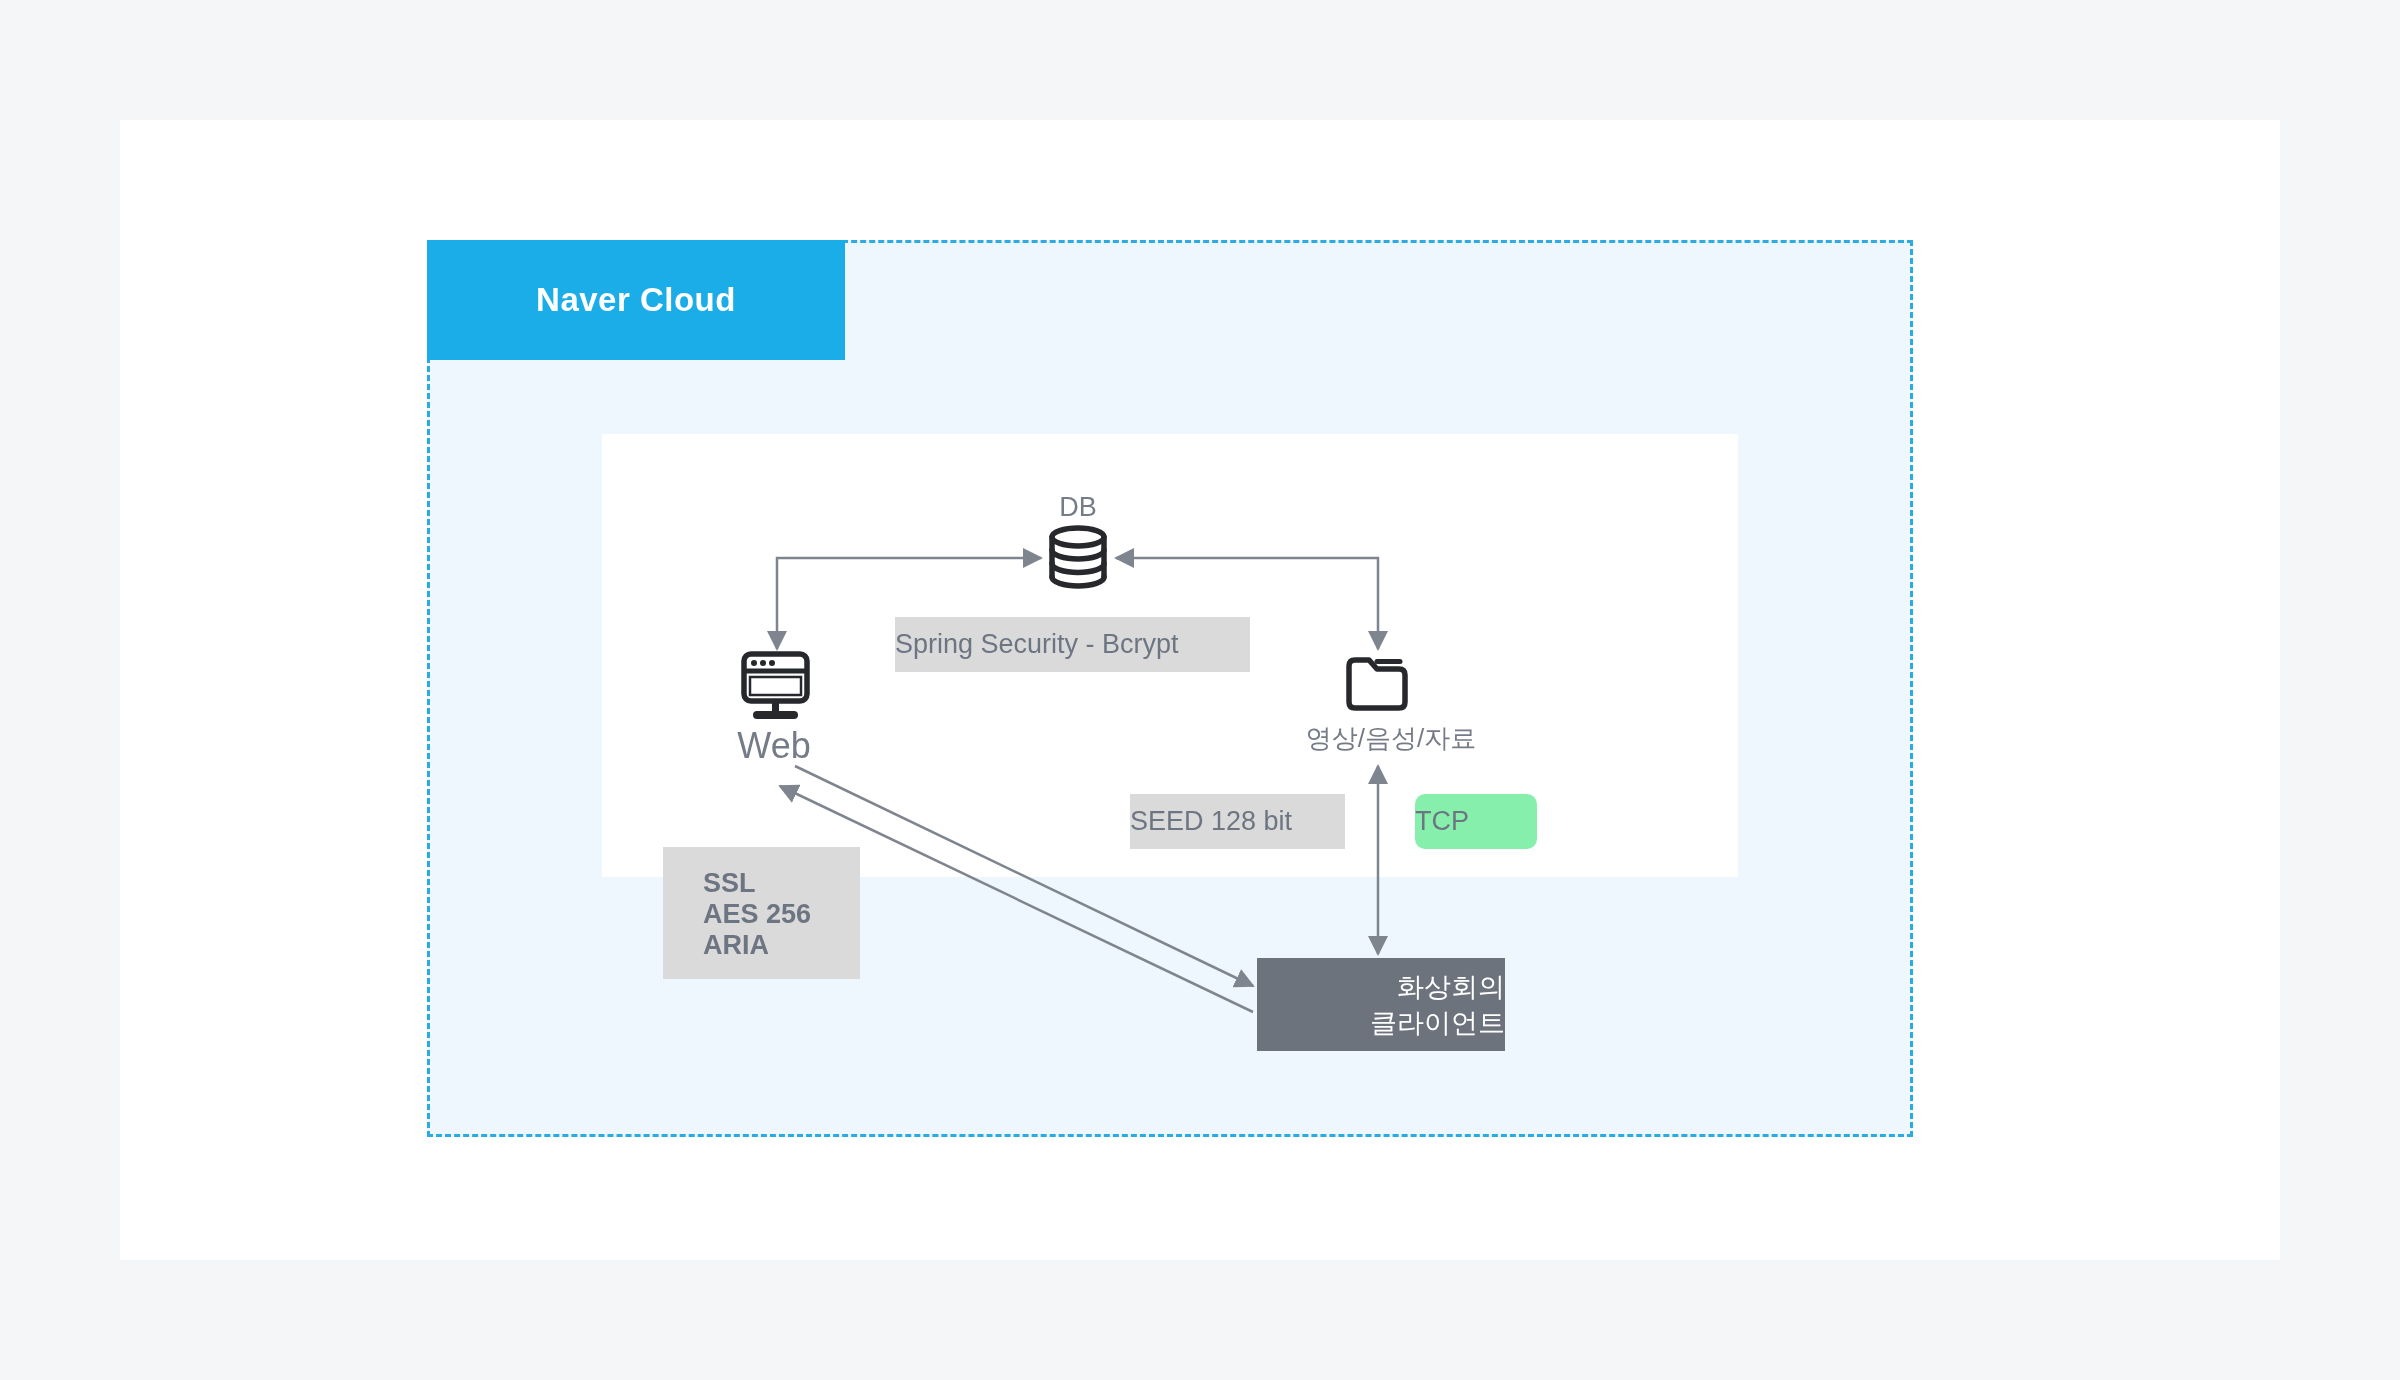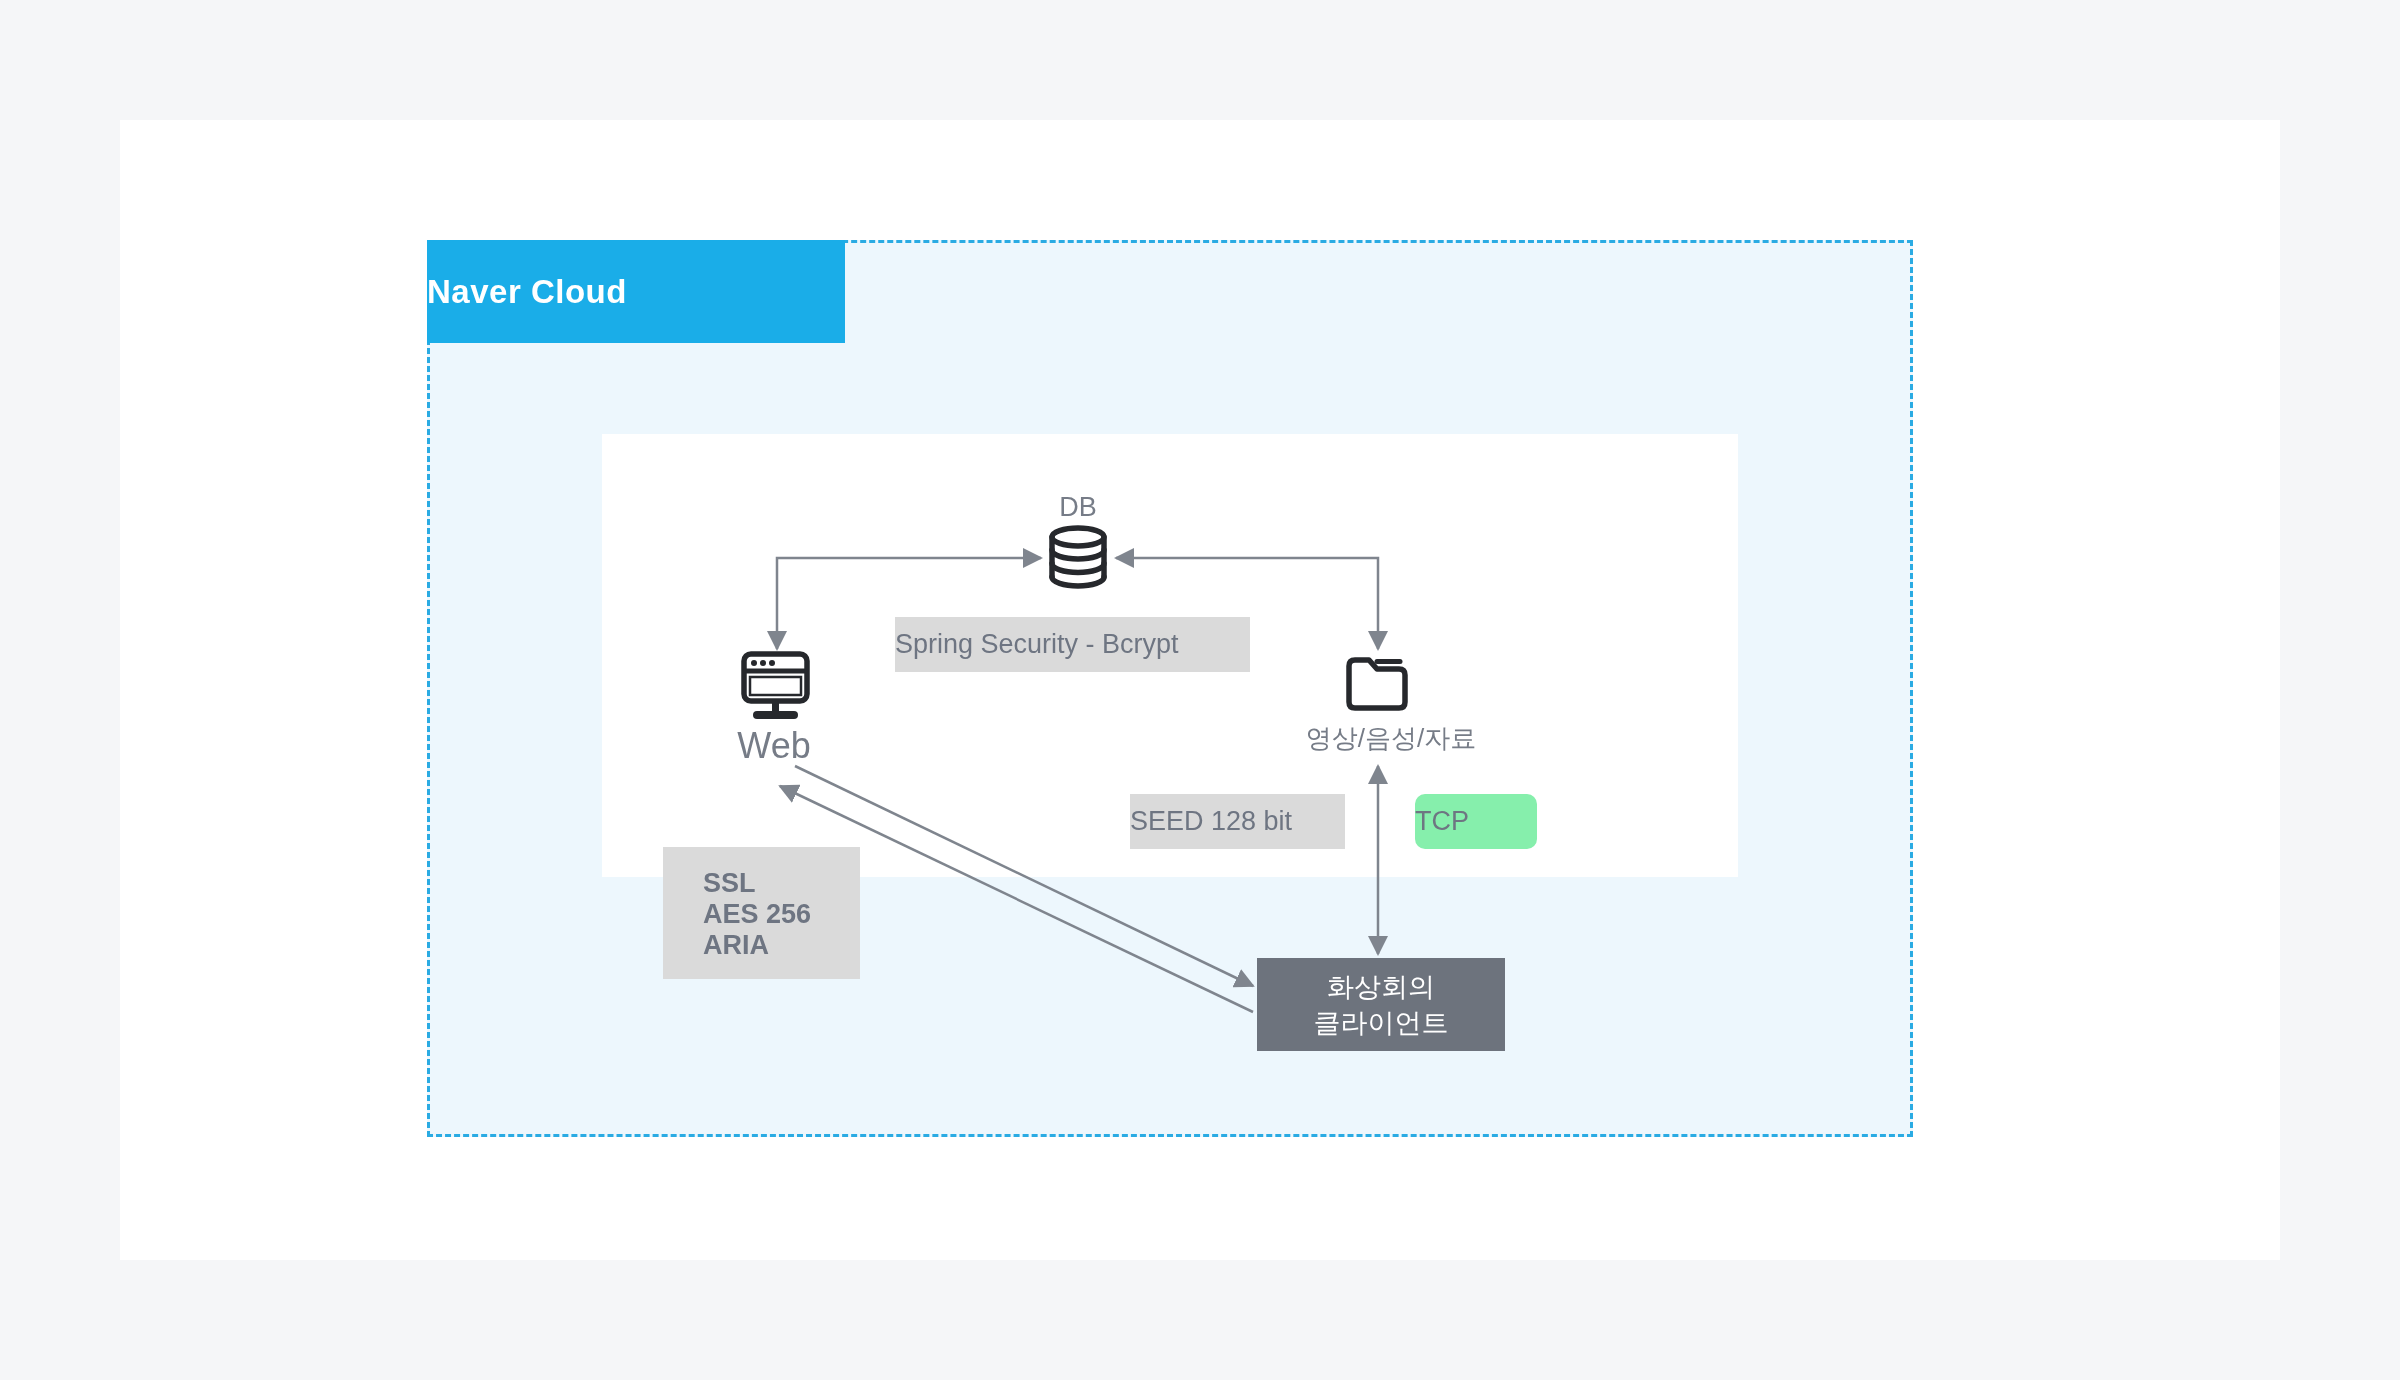--- a/index.html
+++ b/index.html
@@ -13,22 +13,22 @@
     position:absolute;left:120px;top:120px;width:2160px;height:1140px;
     background:#ffffff;
   }
   .cloud-zone{
     position:absolute;left:427px;top:240px;width:1486px;height:897px;
     box-sizing:border-box;
     background:#edf7fd;
     border:3px dashed #2aabe3;
   }
   .cloud-label{
-    position:absolute;left:427px;top:240px;width:418px;height:103px;
-    display:flex;align-items:center;
+    position:absolute;left:427px;top:240px;width:418px;height:120px;
+    display:flex;align-items:center;justify-content:center;
     color:#ffffff;font-size:33px;font-weight:700;letter-spacing:.5px;
     z-index:5;
   }
   .inner-panel{
     position:absolute;left:602px;top:434px;width:1136px;height:443px;
     background:#ffffff;z-index:1;
   }
   svg.connectors{position:absolute;left:0;top:0;z-index:2;pointer-events:none;}
   .node-icon{position:absolute;z-index:3;}
   .node-label{
@@ -132,16 +132,16 @@
 </div>
 <div class="tag tag-tcp" style="background:#86efac;border-radius:10px;">
   <span>TCP</span>
 </div>
 <div class="tag-ssl" style="background:#dadada;">
   <div>SSL</div>
   <div>AES 256</div>
   <div>ARIA</div>
 </div>
 
-<div class="client-box" style="background:#6d737d;">
+<div class="client-box" style="background:#6d737d;align-items:flex-end;">
   <div>화상회의</div>
   <div>클라이언트</div>
 </div>
 
 </body></html>

